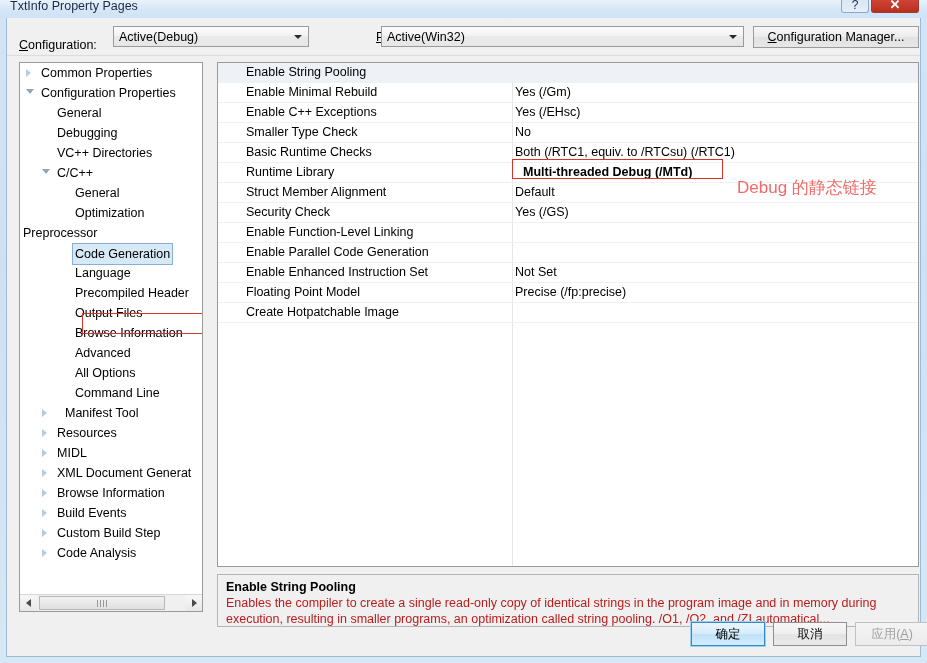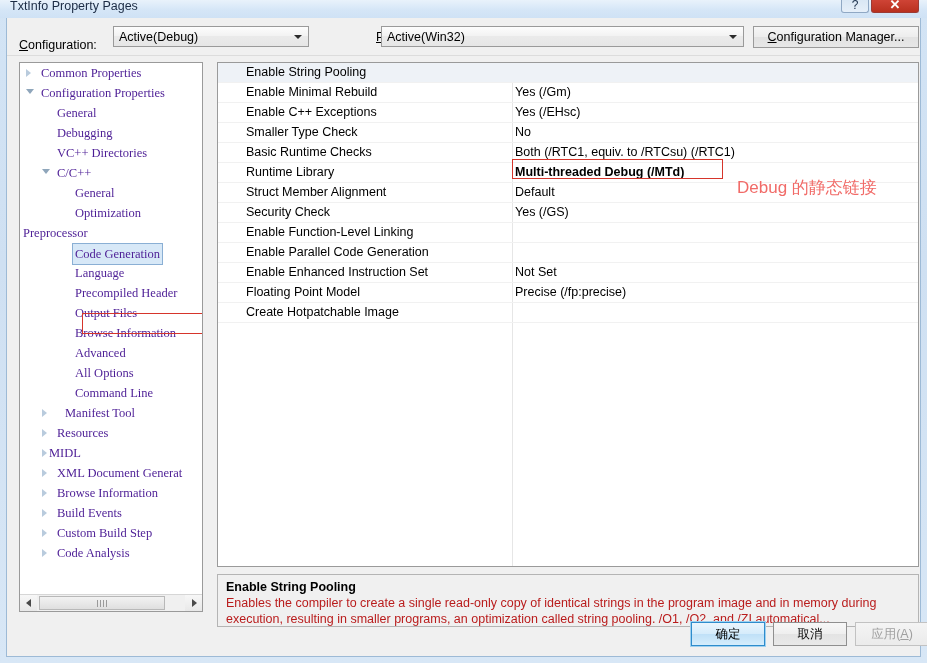--- a/index.html
+++ b/index.html
@@ -157,23 +157,22 @@
     border: 1px solid #9a9a9a;
     box-sizing: border-box;
     overflow: hidden;
   }
   .tree-item {
     position: relative;
     height: 20px;
     line-height: 20px;
     font-size: 12.5px;
     white-space: nowrap;
-    color: #4c1d95;
-    cursor: default;
-    font-family: Liberation Serif, serif;
+    color: #000000;
+    cursor: default;
   }
   .tree-item .tlabel {
     position: relative;
     display: inline-block;
     padding: 0 3px;
   }
   .tree-item .expander {
     position: absolute;
     top: 6px;
     width: 0; height: 0;
@@ -282,20 +281,21 @@
   }
   .prop-value {
     position: absolute;
     left: 297px; top: 0;
     font-size: 12.5px;
     color: #000;
     white-space: nowrap;
   }
   .prop-row.highlight .prop-value {
     font-weight: bold;
+    margin-left: 8px;
   }
   #runtime-redbox {
     position: absolute;
     left: 294px; top: 96px;
     width: 211px; height: 20px;
     border: 1px solid #d6352b;
     box-sizing: border-box;
     pointer-events: none;
   }
   #annotation {
@@ -412,21 +412,21 @@
           <div class="tree-item selected" style="padding-left: 52px;"><span class="tlabel">Code Generation</span></div>
           <div class="tree-item" style="padding-left: 52px;"><span class="tlabel">Language</span></div>
           <div class="tree-item" style="padding-left: 52px;"><span class="tlabel">Precompiled Header</span></div>
           <div class="tree-item" style="padding-left: 52px;"><span class="tlabel">Output Files</span></div>
           <div class="tree-item" style="padding-left: 52px;"><span class="tlabel">Browse Information</span></div>
           <div class="tree-item" style="padding-left: 52px;"><span class="tlabel">Advanced</span></div>
           <div class="tree-item" style="padding-left: 52px;"><span class="tlabel">All Options</span></div>
           <div class="tree-item" style="padding-left: 52px;"><span class="tlabel">Command Line</span></div>
           <div class="tree-item" style="padding-left: 42px;"><span class="expander exp-collapsed" style="left: 22px;"></span><span class="tlabel">Manifest Tool</span></div>
           <div class="tree-item" style="padding-left: 34px;"><span class="expander exp-collapsed" style="left: 22px;"></span><span class="tlabel">Resources</span></div>
-          <div class="tree-item" style="padding-left: 26px;"><span class="expander exp-collapsed" style="left: 22px;"></span><span class="tlabel">MIDL</span></div>
+          <div class="tree-item" style="padding-left: 34px;"><span class="expander exp-collapsed" style="left: 22px;"></span><span class="tlabel">MIDL</span></div>
           <div class="tree-item" style="padding-left: 34px;"><span class="expander exp-collapsed" style="left: 22px;"></span><span class="tlabel">XML Document Generat</span></div>
           <div class="tree-item" style="padding-left: 34px;"><span class="expander exp-collapsed" style="left: 22px;"></span><span class="tlabel">Browse Information</span></div>
           <div class="tree-item" style="padding-left: 34px;"><span class="expander exp-collapsed" style="left: 22px;"></span><span class="tlabel">Build Events</span></div>
           <div class="tree-item" style="padding-left: 34px;"><span class="expander exp-collapsed" style="left: 22px;"></span><span class="tlabel">Custom Build Step</span></div>
           <div class="tree-item" style="padding-left: 34px;"><span class="expander exp-collapsed" style="left: 22px;"></span><span class="tlabel">Code Analysis</span></div>
         </div>
       <div id="codegen-redbox"></div>
 
       <div id="tree-hscroll">
         <div class="sb-arrow left">

